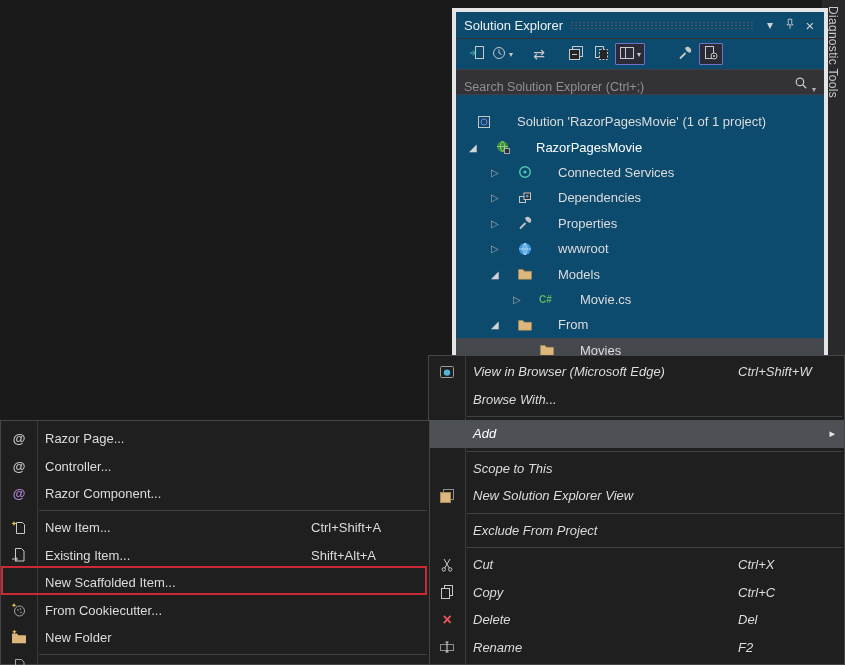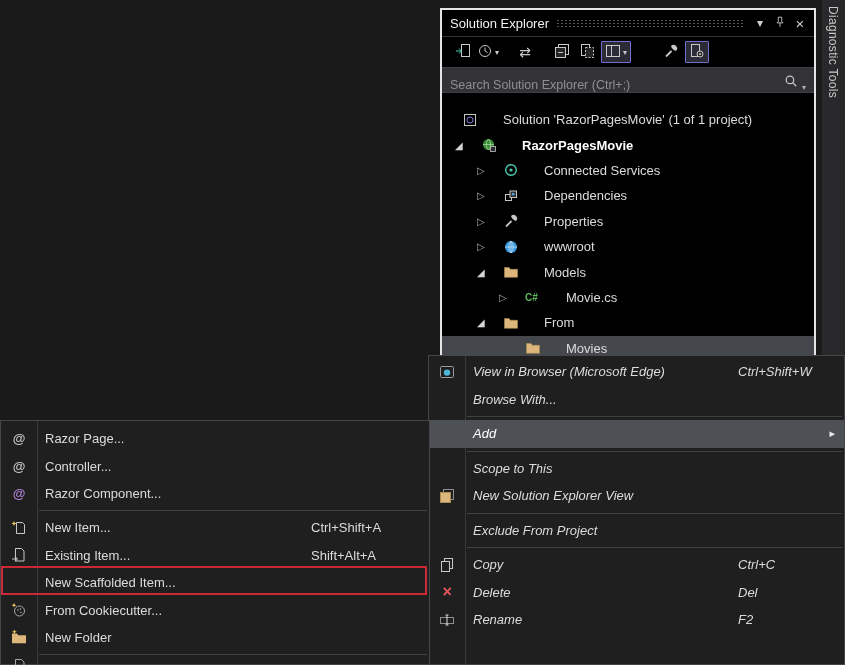--- a/index.html
+++ b/index.html
@@ -5,21 +5,21 @@
   * { margin:0; padding:0; box-sizing:border-box; }
   html,body { width:845px; height:665px; overflow:hidden; }
   body { font-family:"Liberation Sans","DejaVu Sans",sans-serif; background:#1A1A1B; }
   .screen { position:relative; width:845px; height:665px; background:#1A1A1B; overflow:hidden; }
 
   
   .diag { position:absolute; right:0; top:0; width:24px; height:665px; background:#29292B; border-left:1px solid #1A1A1B; }
   .diag-label { writing-mode:vertical-rl; display:block; padding-top:6px; margin-left:4px; font-size:12px; color:#C8C8C8; letter-spacing:.3px; white-space:nowrap; }
 
   
-  .sx { position:absolute; left:440px; top:8px; width:376px; height:657px; background:#000000; border:2px solid #e5e5e5; }
+  .sx { position:absolute; left:452px; top:8px; width:376px; height:657px; background:#0c4a6e; border:4px solid #e5e5e5; }
   .sx-title { height:27px; display:flex; align-items:center; padding:0 4px 0 8px; color:#F1F1F1; font-size:13px; border-bottom:1px solid #333337; }
   .grip { flex:1; height:9px; margin:0 7px; background-image:radial-gradient(#53535A 1px, transparent 1.1px); background-size:4px 3px; }
   .cap-btn { background:none; border:none; width:20px; height:20px; display:flex; align-items:center; justify-content:center; color:#D0D0D0; font-size:12px; cursor:default; }
   .close-glyph { font-size:15px; line-height:1; }
 
   .sx-toolbar { height:30px; display:flex; align-items:center; padding-left:10px; }
   .tbtn { background:none; border:none; min-width:22px; height:22px; display:flex; align-items:center; justify-content:center; color:#C8C8C8; margin-right:3px; cursor:default; }
   .tbtn .caret { font-size:8px; margin-left:2px; color:#C8C8C8; }
   .swap { font-size:14px; color:#C8C8C8; }
   .boxed { border:1px solid #7070C8; background:#2B2B38; border-radius:1px; padding:0 3px; }
@@ -30,21 +30,21 @@
   .sx-search input::placeholder { color:#8F8F8F; opacity:1; }
   .search-caret { font-size:8px; color:#B0B0B0; margin-left:4px; }
 
   .sx-tree { padding-top:14px; font-size:13px; }
   .trow { height:25.4px; display:flex; align-items:center; color:#DCDCDC; white-space:nowrap; }
   .ind0 { padding-left:20px; } .ind1 { padding-left:13px; } .ind2 { padding-left:35px; } .ind3 { padding-left:57px; }
   .exp { width:26px; font-size:10px; color:#ABABAB; flex:0 0 26px; }
   .exp.open { color:#D4D4D4; }
   .ticon { width:20px; flex:0 0 20px; display:flex; align-items:center; }
   .tlabel { margin-left:21px; }
-  .trow.bold .tlabel { font-weight:bold; color:#FFFFFF; }
+  .trow.bold .tlabel { font-weight:normal; color:#FFFFFF; }
   .trow.sel { background:#44484D; }
   .csh { color:#5BB55B; font-weight:bold; font-size:10px; }
 
   
   .menu { position:absolute; background:#1F1F20; border:1px solid #464649; font-size:13px; color:#DCDCDC; }
   .menu-right { left:428px; top:355px; width:417px; height:310px; padding-top:2px; z-index:10;font-style:italic; }
   .menu-left  { left:0; top:420px; width:430px; height:245px; padding-top:4px; z-index:11; }
   .gutline { position:absolute; top:0; bottom:0; left:36px; width:1px; background:#3A3A3E; }
   .mi { position:relative; height:27.5px; display:flex; align-items:center; }
   .menu-left .mi { height:27.4px; }
@@ -284,20 +284,31 @@
       <span class="lbl">New Solution Explorer View</span>
     </div>
     <div class="msep"></div>
     <div class="mi">
       <span class="lbl">Exclude From Project</span>
     </div>
     <div class="msep"></div>
     <div class="mi">
       <span class="ic">
           <svg width="16" height="16" viewBox="0 0 16 16">
+            <path d="M5 2 L10.2 11 M11 2 L5.8 11" stroke="#C8C8C8" fill="none"></path>
+            <circle cx="4.8" cy="12.4" r="1.7" fill="none" stroke="#C8C8C8"></circle>
+            <circle cx="11.2" cy="12.4" r="1.7" fill="none" stroke="#C8C8C8"></circle>
+          </svg>
+        </span>
+      <span class="lbl">Cut</span>
+      <span class="sc">Ctrl+X</span>
+    </div>
+    <div class="mi">
+      <span class="ic">
+          <svg width="16" height="16" viewBox="0 0 16 16">
             <rect x="5.5" y="1.5" width="8" height="10" fill="none" stroke="#C8C8C8"></rect>
             <rect x="2.5" y="4.5" width="8" height="10" fill="#1F1F20" stroke="#C8C8C8"></rect>
           </svg>
         </span>
       <span class="lbl">Copy</span>
       <span class="sc">Ctrl+C</span>
     </div>
     <div class="mi">
       <span class="ic">
           <span class="del-x">×</span>

